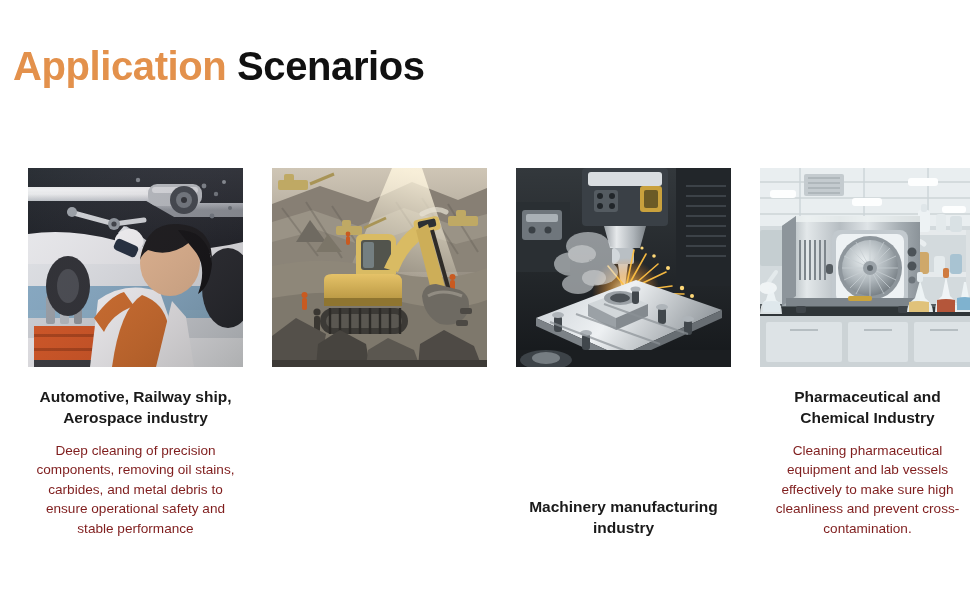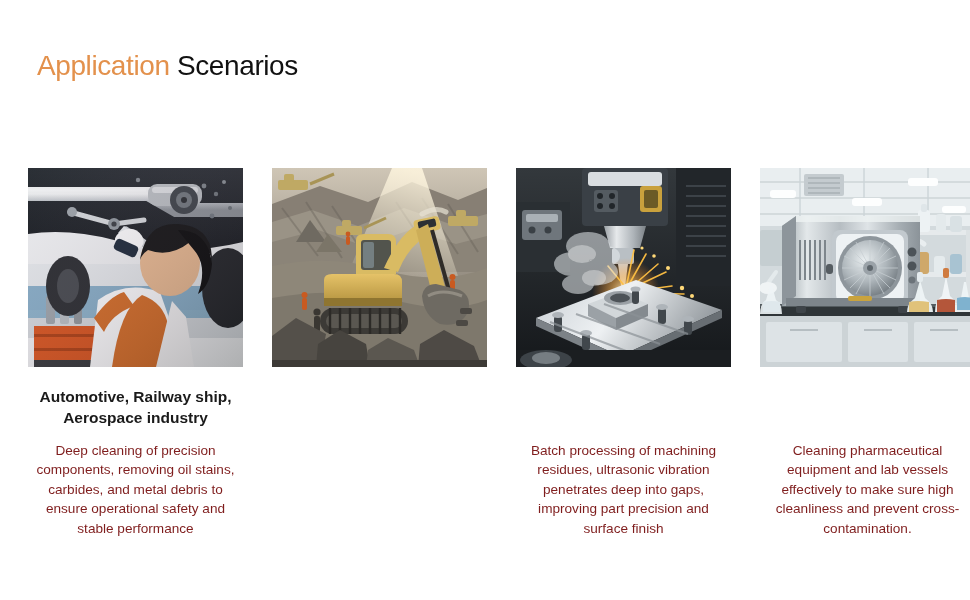--- a/index.html
+++ b/index.html
@@ -11,24 +11,24 @@
     width: 970px;
     height: 600px;
     overflow: hidden;
     font-family: "Liberation Sans", sans-serif;
     position: relative;
   }
 
   
   .page-title {
     position: absolute;
-    left: 37px;
+    left: 13px;
     top: 42px;
-    font-size: 28px;
-    font-weight: normal;
+    font-size: 40px;
+    font-weight: bold;
     letter-spacing: -0.4px;
     line-height: 48px;
     white-space: nowrap;
   }
   .title-accent { color: #E3914C; }
   .title-main   { color: #111111; }
 
   
   .cards {
     position: absolute;
@@ -415,21 +415,21 @@
           <path d="M34 154 L118 186"></path>
             <path d="M60 146 L144 176"></path>
             <path d="M88 136 L172 166"></path>
         </g>
 
         <rect x="0" y="182" width="215" height="17" fill="#1b1e21"></rect>
         <ellipse cx="30" cy="192" rx="26" ry="10" fill="#3d4348"></ellipse>
         <ellipse cx="30" cy="190" rx="14" ry="6" fill="#767d82"></ellipse>
       </svg>
     </div>
-    <div class="card-desc">Batch processing of machining residues, ultrasonic vibration penetrates deep into gaps, improving part precision and surface finish</div>
+    <div class="card-title">Machinery manufacturing industry</div>
   </div>
 
   <div class="card">
     <div class="card-image">
       <svg class="ill" viewBox="0 0 215 199" preserveAspectRatio="xMidYMid slice">
         <defs>
           <linearGradient id="d1" x1="0" y1="0" x2="1" y2="0">
             <stop offset="0" stop-color="#9aa3a8"></stop>
               <stop offset="0.18" stop-color="#e3e8ea"></stop>
               <stop offset="0.42" stop-color="#b6bdc2"></stop>
@@ -554,16 +554,17 @@
         <rect x="157" y="104" width="6" height="10" rx="2" fill="#e4ebee"></rect>
         <path d="M186 108 l-4 20 q-7 5 -7 16 h22 q0 -11 -7 -16 l-4 -20 z" fill="#f1f6f7" opacity="0.95"></path>
         <path d="M177 132 q9 -2 18 0 l0 12 h-18 z" fill="#b4563a"></path>
         <rect x="183" y="100" width="6" height="10" rx="2" fill="#cf7b40"></rect>
         <path d="M204 114 l-3 16 q-6 4 -6 14 h20 q0 -10 -6 -14 l-3 -16 z" fill="#eef4f6" opacity="0.95"></path>
         <path d="M197 130 q8 -2 16 0 l0 12 h-16 z" fill="#7fb2cf"></path>
         <path d="M10 118 l-4 14 q-6 4 -6 14 h22 q0 -10 -6 -14 l-4 -14 z" fill="#eef4f6" opacity="0.9"></path>
         <path d="M3 134 q9 -2 17 0 l0 10 H3 z" fill="#dfe8ec"></path>
       </svg>
     </div>
+    <div class="card-title">Pharmaceutical and Chemical Industry</div>
     <div class="card-desc">Cleaning pharmaceutical equipment and lab vessels effectively to make sure high cleanliness and prevent cross-contamination.</div>
   </div>
 
 </div>
 
 </body></html>

